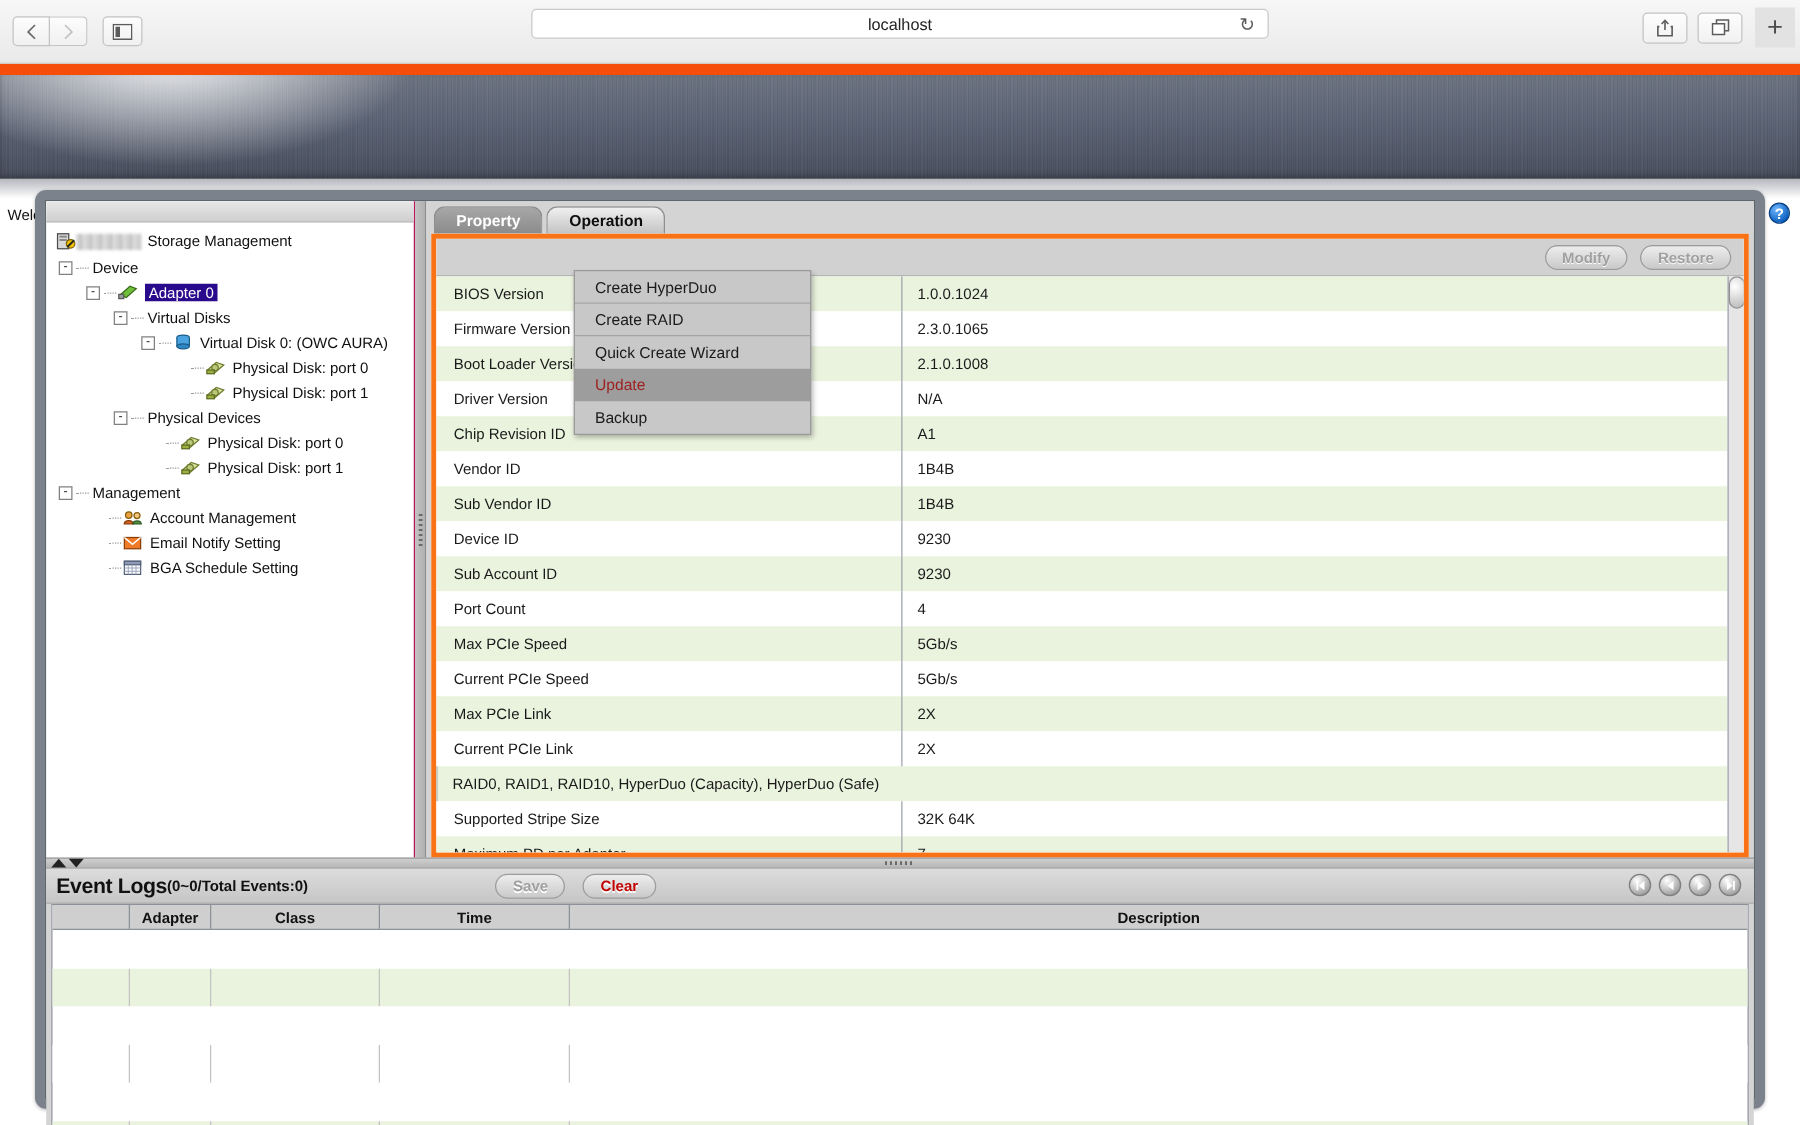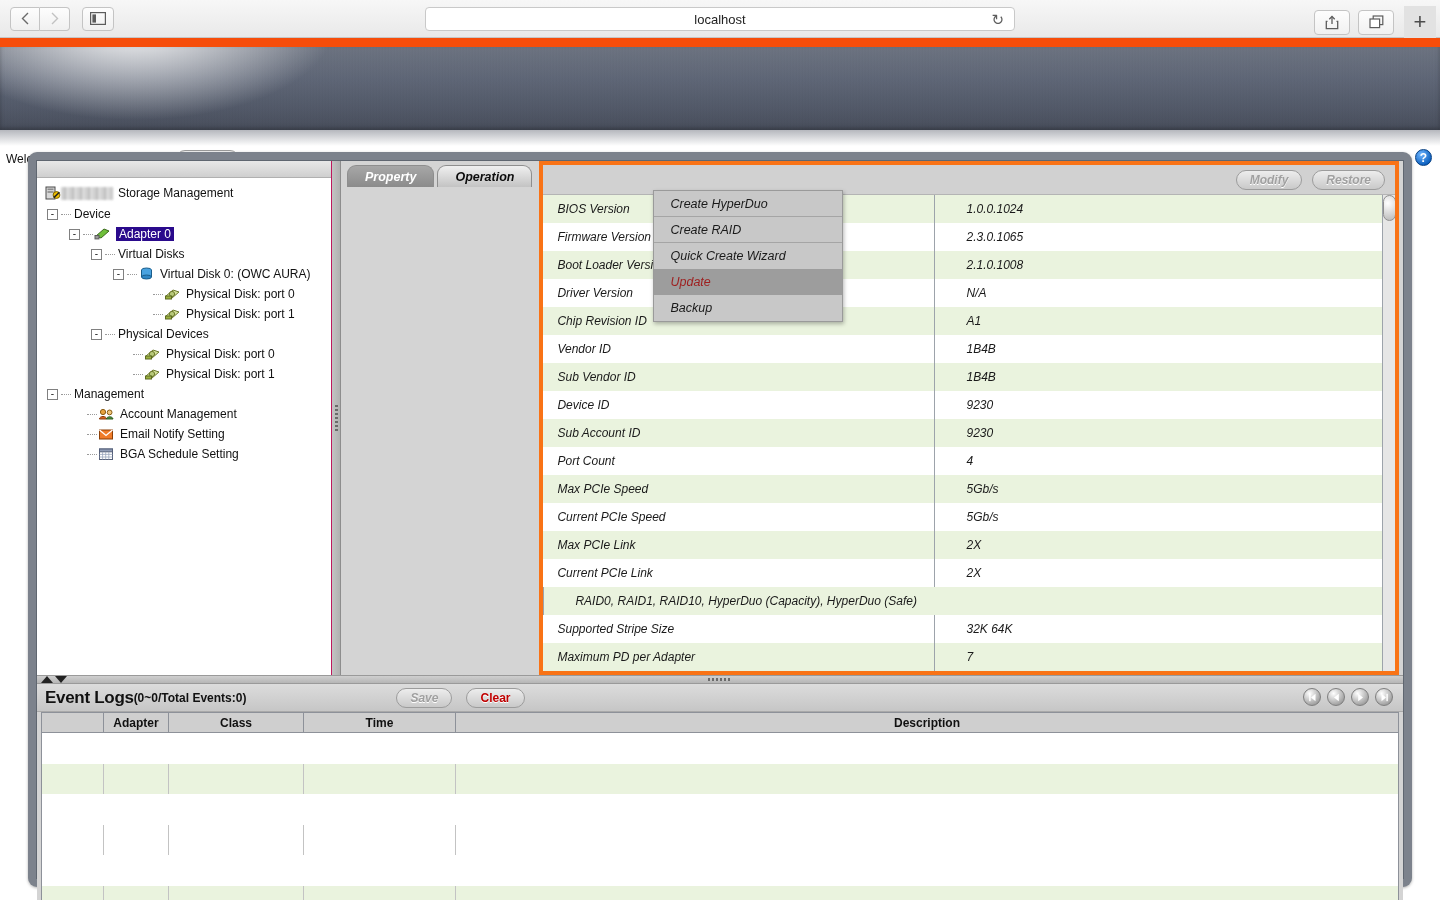--- a/index.html
+++ b/index.html
@@ -5,21 +5,21 @@
   * { box-sizing: border-box; margin: 0; padding: 0; }
   html, body {
     width: 1440px; height: 900px;
     font-family: "Liberation Sans", sans-serif;
     background: #ffffff;
     overflow: hidden;
   }
 
   
   .browser-bar {
-    height: 38px; width: 1440px;
+    height: 51px; width: 1440px;
     background: linear-gradient(#f7f7f7, #e9e9e9);
     border-bottom: 1px solid #c6c6c6;
     display: flex; align-items: center;
     position: relative;
   }
   .nav-group { display: flex; margin-left: 10px; gap: 0; }
   .nav-btn {
     width: 30px; height: 24px;
     background: linear-gradient(#fdfdfd, #f0f0f0);
     border: 1px solid #c4c4c4;
@@ -159,21 +159,21 @@
   
   .vsplit {
     width: 9px; background: linear-gradient(90deg,#c3c3c3,#b0b0b0);
     border-right: 1px solid #8d8d8d;
     display: flex; align-items: center; justify-content: center;
     cursor: col-resize;
   }
   .vgrip { width: 3px; height: 26px; background: repeating-linear-gradient(#6a6a6a 0 2px, transparent 2px 4px); }
 
   
-  .content-panel { flex: 1; display: flex; position: relative; background: #d4d4d4; font-style: italic; }
+  .content-panel { flex: 1; display: flex; flex-direction: column; position: relative; background: #d4d4d4; }
 
   .tabstrip { height: 26px; display: flex; align-items: flex-end; padding-left: 6px; background: #d4d4d4; }
   .tab {
     height: 22px; padding: 0 17px; margin-right: 3px;
     border-radius: 9px 9px 0 0;
     display: flex; align-items: center;
     font-size: 12.5px; font-weight: bold; cursor: pointer;
     border: 1px solid #8e8e8e; border-bottom: none;
   }
   .tab.inactive { background: linear-gradient(#a7a7a7,#8b8b8b); color: #ffffff; }
@@ -192,21 +192,21 @@
     padding-right: 10px; gap: 10px;
   }
   .pill-btn {
     font-size: 12px; font-weight: bold;
     background: linear-gradient(#ededed,#c9c9c9);
     border: 1px solid #9c9c9c; border-radius: 10px;
     padding: 2px 13px; color: #a0a0a0; text-shadow: 0 1px 0 #fff;
     cursor: default;
   }
   .prop-table { flex: 1; overflow: hidden; }
-  .prop-row { display: flex; height: 28px; align-items: center; font-size: 12px; color: #1a1a1a; gap: 19px; }
+  .prop-row { display: flex; height: 28px; align-items: center; font-size: 12px; color: #1a1a1a; }
   .prop-row.odd { background: #eaf3de; }
   .prop-row.even { background: #ffffff; }
   .prop-name { width: 372px; padding-left: 14px; }
   .prop-sep { width: 1px; height: 100%; background: #9da3ab; }
   .prop-val { padding-left: 12px; }
 
   .vscroll {
     width: 13px; background: #e6e6e6;
     border-left: 1px solid #9da3ab;
   }
@@ -251,21 +251,21 @@
   .logs-panel { flex: 1; display: flex; flex-direction: column; background: #d4d4d4; }
   .logs-head {
     height: 28px; display: flex; align-items: center;
     padding: 0 8px; position: relative;
     background: linear-gradient(#dcdcdc,#c6c6c6);
     border-bottom: 1px solid #a9a9a9;
   }
   .logs-title { font-size: 17px; font-weight: bold; color: #111; letter-spacing: -0.3px; }
   .logs-count { font-size: 12px; font-weight: bold; color: #111; }
   .logs-btns { display: flex; gap: 14px; margin-left: 150px; }
-  .btn-save { color: #9f9f9f; font-style: italic; }
+  .btn-save { color: #9f9f9f; }
   .btn-clear { color: #c00000; }
   .pager { position: absolute; right: 10px; top: 4px; display: flex; gap: 6px; }
   .pg-btn {
     width: 18px; height: 18px; border-radius: 50%;
     background: radial-gradient(circle at 35% 28%, #ffffff, #9d9d9d 78%);
     border: 1px solid #7e7e7e;
     display: flex; align-items: center; justify-content: center;
   }
 
   .log-table { flex: 1; background: #fff; margin: 0 4px 4px 4px; border: 1px solid #8d9199; display: flex; flex-direction: column; gap: 31px; }

